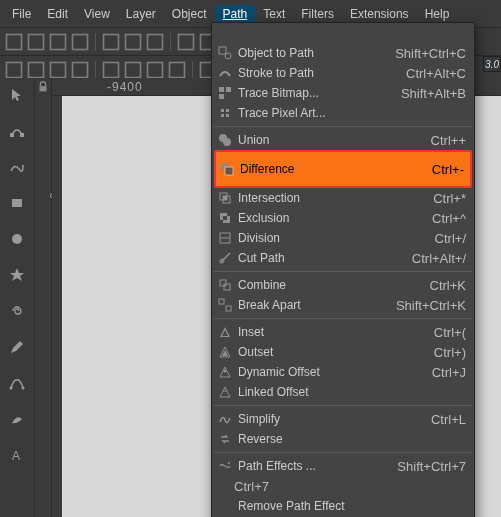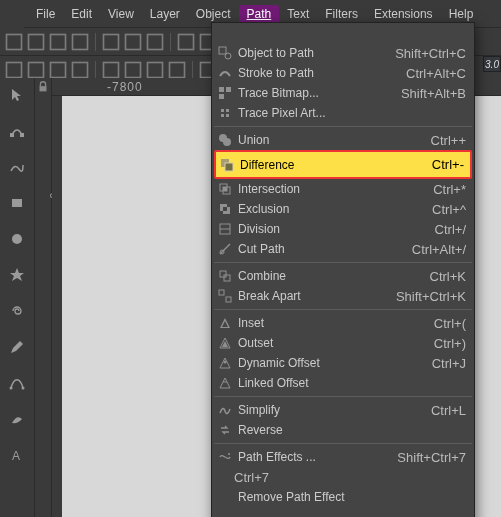--- a/index.html
+++ b/index.html
@@ -1,21 +1,21 @@
 <!DOCTYPE html>
 <html><head>
 <meta charset="utf-8">
 <style>
   * { box-sizing: border-box; margin: 0; padding: 0; font-family: "Segoe UI", Tahoma, sans-serif; font-size: 12px; }
   body { background: #3a3a3a; width: 501px; height: 517px; overflow: hidden; color: #ccc; position: relative; }
 
   
-  .menubar { display: flex; align-items: center; height: 28px; background: #3a3a3a; padding-left: 4px; border-bottom: 1px solid #2a2a2a; margin-left: 24px; }
+  .menubar { display: flex; align-items: center; height: 28px; background: #3a3a3a; padding-left: 4px; border-bottom: 1px solid #2a2a2a; }
   .menubar .menuitem { padding: 2px 8px; color: #ccc; cursor: default; }
-  .menubar .menuitem.open { background: #701a75; color: #fff; border-radius: 3px 3px 0 0; text-decoration: underline; }
+  .menubar .menuitem.open { background: #0c4a6e; color: #fff; border-radius: 3px 3px 0 0; text-decoration: underline; }
 
   
   .toolbar { display: flex; align-items: center; height: 28px; background: #3a3a3a; padding: 2px 4px; gap: 2px; border-bottom: 1px solid #2a2a2a; }
   .toolbar .tbtn { width: 20px; height: 20px; display: flex; align-items: center; justify-content: center; opacity: 0.7; }
   .toolbar .sep { width: 1px; height: 18px; background: #555; margin: 0 3px; }
 
   
   .workarea { position: absolute; top: 78px; left: 0; right: 0; bottom: 0; display: flex; }
   .toolbox { width: 34px; background: #3a3a3a; display: flex; flex-direction: column; align-items: center; padding-top: 6px; gap: 14px; }
   .toolbox .tool { width: 22px; height: 22px; display: flex; align-items: center; justify-content: center; opacity: 0.75; }
@@ -45,26 +45,26 @@
     height: 20px;
     padding: 0 8px 0 4px;
     color: #ccc;
     cursor: default;
   }
   .dropdown .mrow .micon { width: 18px; height: 16px; display:flex; align-items:center; justify-content:center; flex-shrink:0; opacity: .75; }
   .dropdown .mrow .micon svg { width:14px; height:14px; }
   .dropdown .mrow .mlabel { flex: 1; padding-left: 4px; }
   .dropdown .mrow .maccel { color: #bbb; font-size: 13px; }
   .dropdown .mrow.highlight {
-    background: #fde047;
+    background: #f97316;
     color: #000;
     border: 2px solid #e33;
     border-radius: 2px;
     margin: 0 2px;
-    height: 29px;
+    height: 38px;
     padding: 0 6px 0 2px;
     justify-content: space-between;
   }
   .dropdown .mrow.highlight .maccel { color: #000; }
   .dropdown .msep { height: 1px; background: #5b5b5b; margin: 3px 2px; }
 
   
   .cornerbadge { position:absolute; right:0; top:56px; width:18px; height:16px; background:#35383d; color:#ddd; font-size:10px; text-align:center; line-height:16px; border:1px solid #222;font-style:italic; }
 </style>
 </head>
@@ -261,21 +261,21 @@
       <div class="tool">
         <svg viewBox="0 0 16 16">
           <text x="3" y="13" font-size="13" fill="#bbb" font-family="serif">A</text>
         </svg>
       </div>
     </div>
   <div class="rulerstrip">
     <div style="color:#aaa;font-size:9px;transform:rotate(-90deg);transform-origin:left top;position:relative;top:120px;left:13px;">0</div>
   </div>
   <div class="canvaswrap">
-    <div class="hruler"><span>-7800</span></div>
+    <div class="hruler"><span>-9400</span></div>
     <div class="canvas"></div>
   </div>
 </div>
 
 <span class="lockicon">
   <svg viewBox="0 0 16 16">
       <rect x="4" y="7" width="8" height="6" fill="#888"></rect>
       <path d="M5 7V5a3 3 0 016 0v2" fill="none" stroke="#888" stroke-width="1.5"></path>
     </svg>
 </span>

